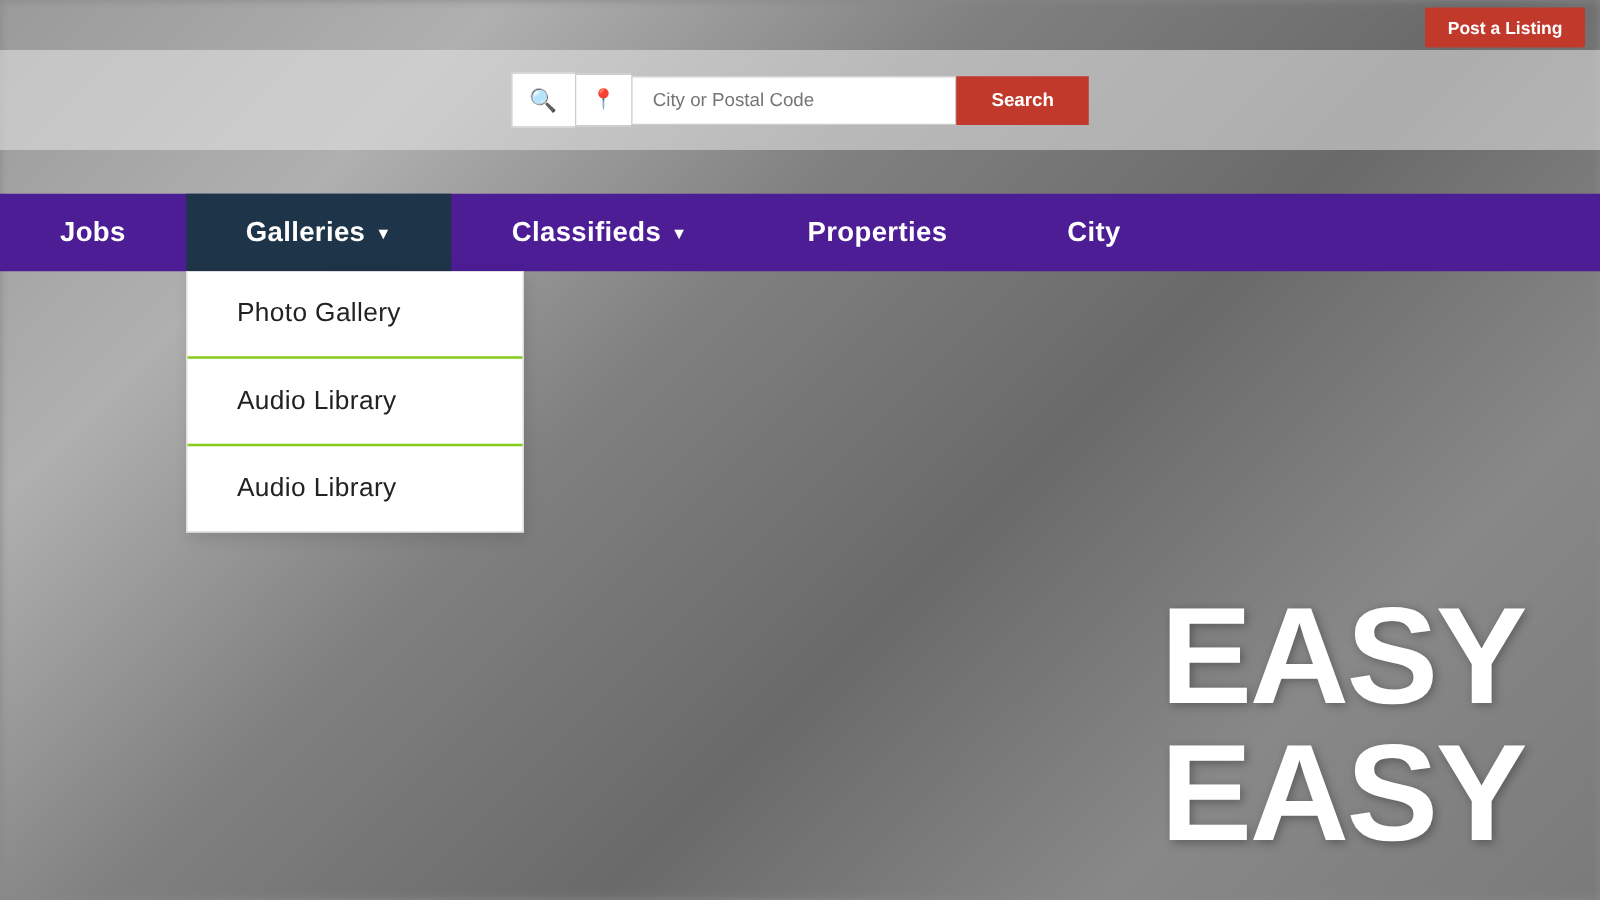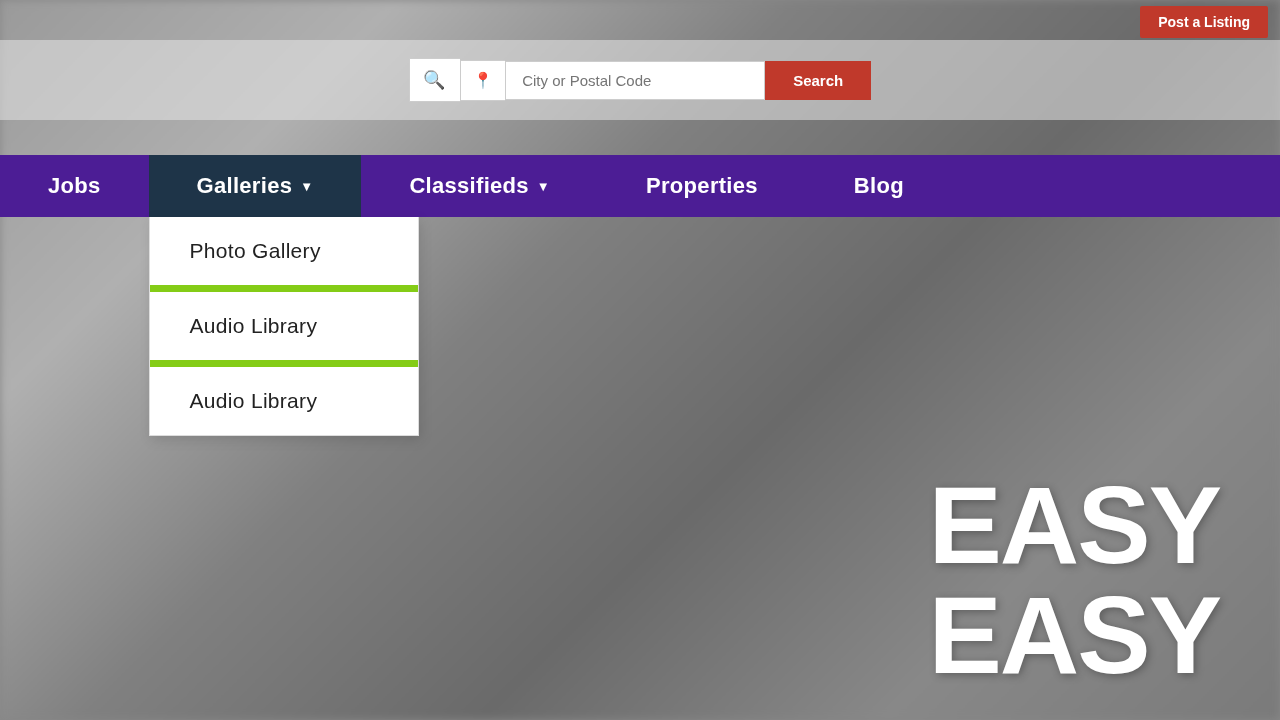--- a/index.html
+++ b/index.html
@@ -141,21 +141,21 @@
       width: 270px;
       box-shadow: 2px 4px 12px rgba(0,0,0,0.12);
       z-index: 100;
     }
     .dropdown-item {
       padding: 22px 40px;
       font-size: 21px;
       font-weight: 500;
       color: #222;
       cursor: pointer;
-      border-bottom: 7px solid #84cc16;
+      border-bottom: 2px solid #84cc16;
     }
     .dropdown-item:last-child {
       border-bottom: none;
     }
 
     
     .nav-galleries {
       position: relative;
       justify-content: flex-end;
     }
@@ -220,20 +220,20 @@
   <div class="nav-item nav-classifieds">
     <span>Classifieds</span>
     <span class="dropdown-arrow">▼</span>
   </div>
 
   <div class="nav-item">
     <span>Properties</span>
   </div>
 
   <div class="nav-item">
-    <span>Blog</span>
+    <span>City</span>
   </div>
 </nav>
 
 <div class="hero-text">
   <div>EASY</div>
   <div>EASY</div>
 </div>
 
 </body></html>

